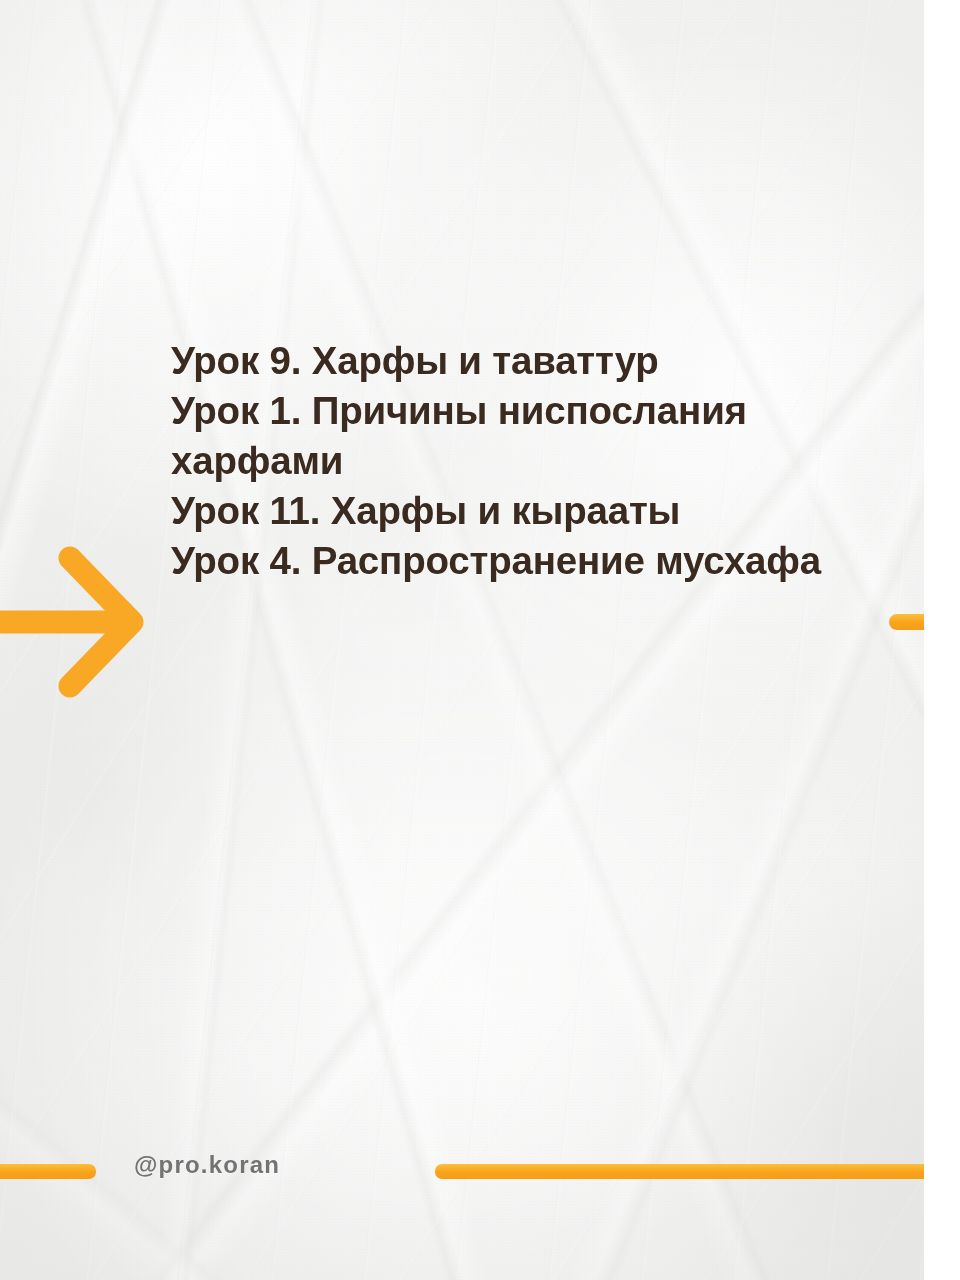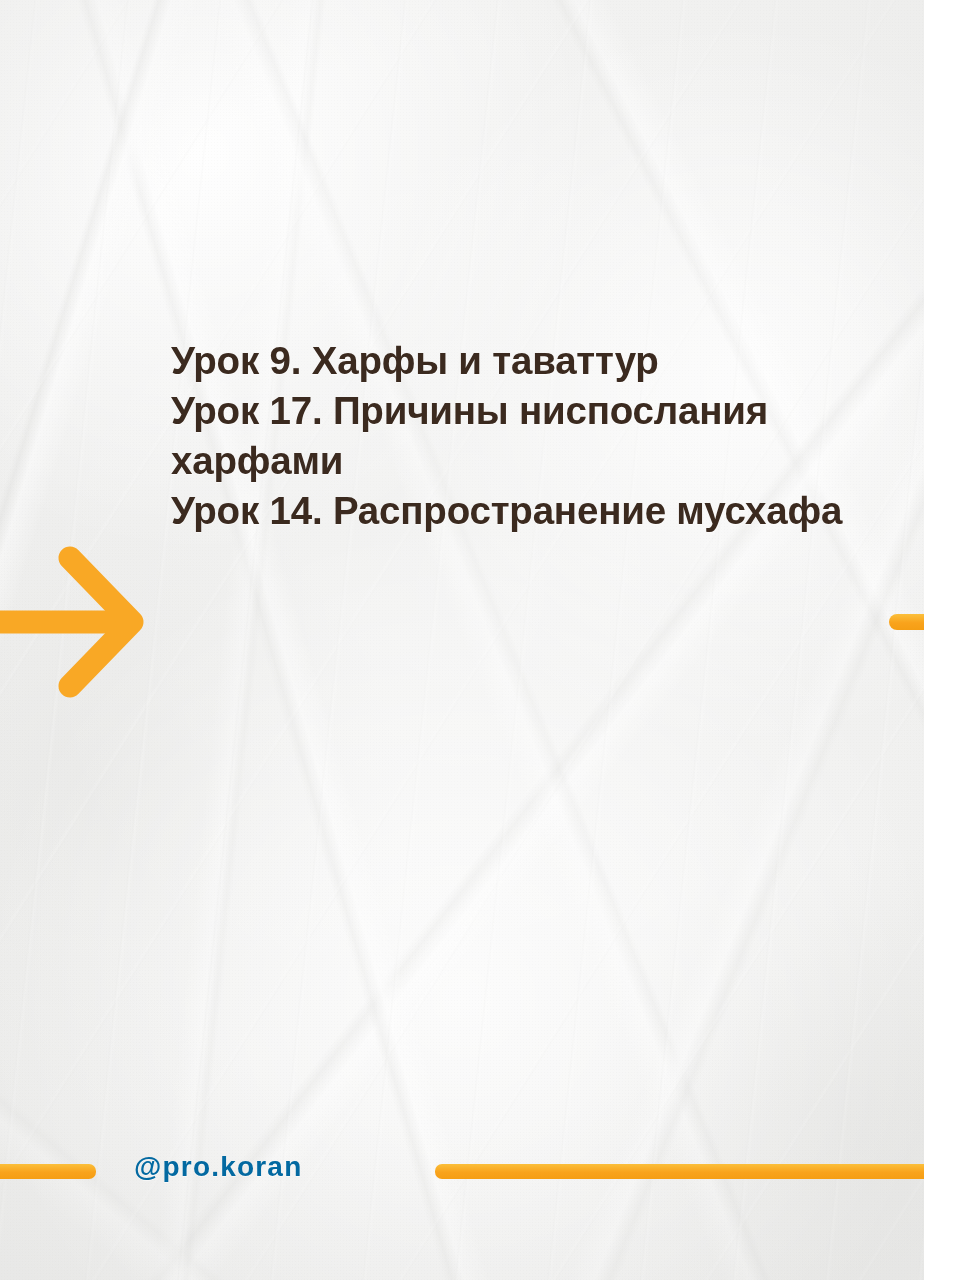--- a/index.html
+++ b/index.html
@@ -132,22 +132,22 @@
     top: 1164px;
     width: 525px;
     height: 15px;
     background: linear-gradient(180deg, #fbbf3a 0%, #f9a31c 55%, #f59e14 100%);
     border-radius: 7px 0 0 7px;
   }
   .footer-handle {
     position: absolute;
     left: 134px;
     top: 1151px;
-    color: #0369a1;
-    font-size: 28px;
+    color: #737373;
+    font-size: 24px;
     font-weight: bold;
     letter-spacing: 1.2px;
     text-shadow: 0 1px 0 rgba(255,255,255,0.55);
   }
 </style>
 </head>
 <body>
 
 <div id="slide">
 
@@ -164,21 +164,22 @@
         <path d="M -20 82 L 118 82"></path>
         <path d="M 70 18 L 132 82 L 70 146"></path>
       </g>
     </svg>
   </div>
 
   <div class="accent-right"></div>
 
   <div class="lesson-list">
     <div class="lesson-line">Урок 9. Харфы и таваттур</div>
-    <div class="lesson-line">Урок 17. Причины ниспослания харфами</div>
-    <div class="lesson-line">Урок 14. Распространение мусхафа</div>
+    <div class="lesson-line">Урок 1. Причины ниспослания харфами</div>
+    <div class="lesson-line">Урок 11. Харфы и кырааты</div>
+    <div class="lesson-line">Урок 4. Распространение мусхафа</div>
   </div>
 
   <div class="footer-bar-left"></div>
   <div class="footer-handle">@pro.koran</div>
   <div class="footer-bar-right"></div>
 
 </div>
 
 </body></html>

